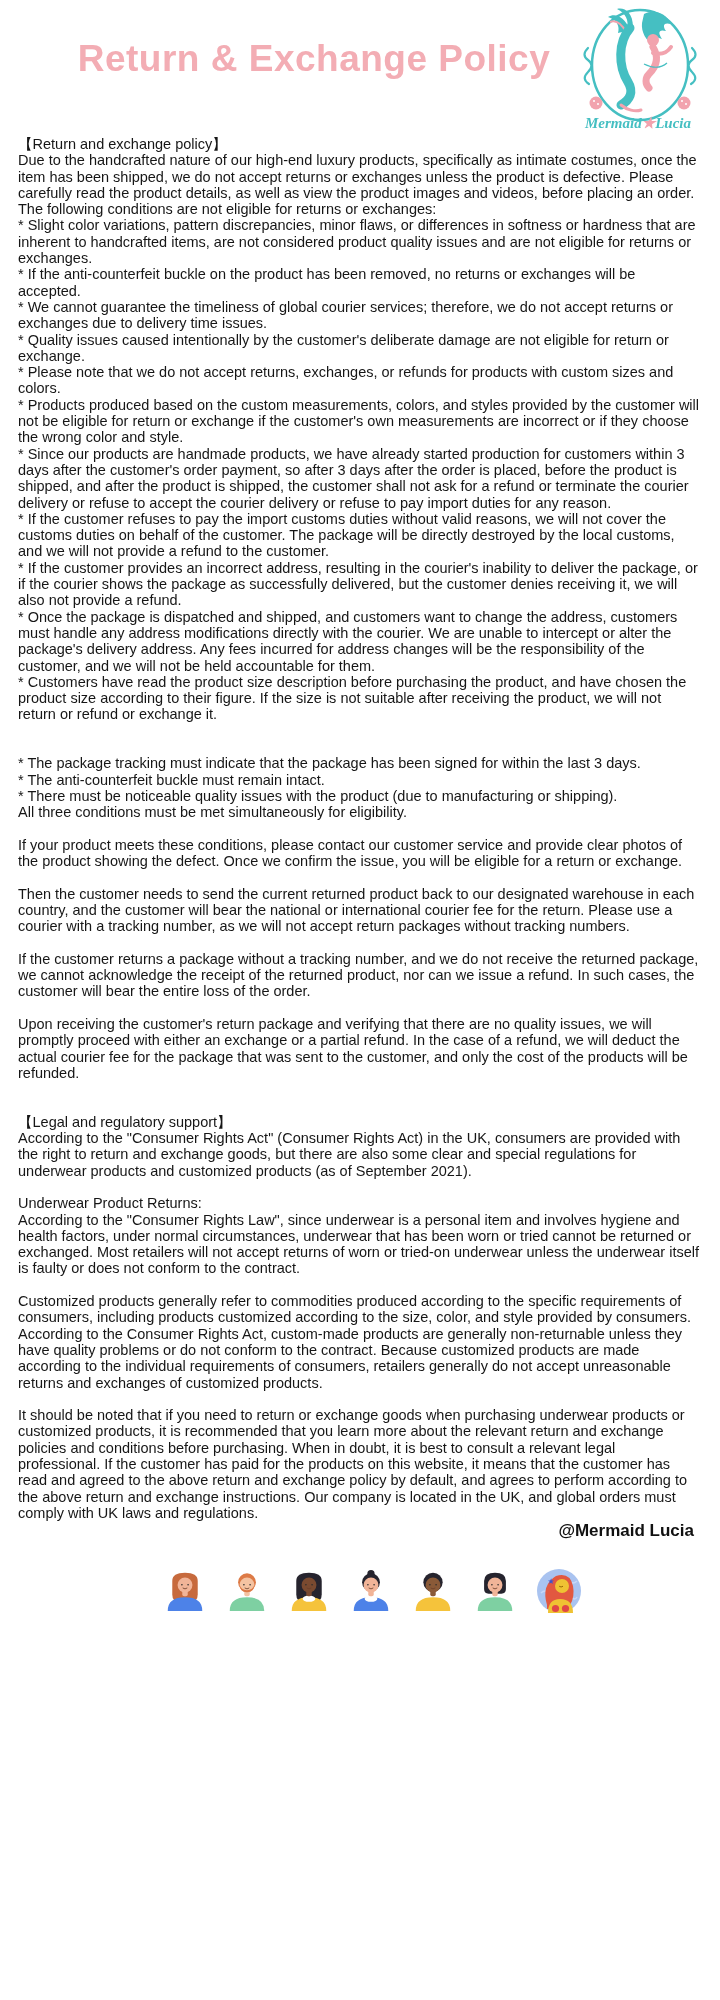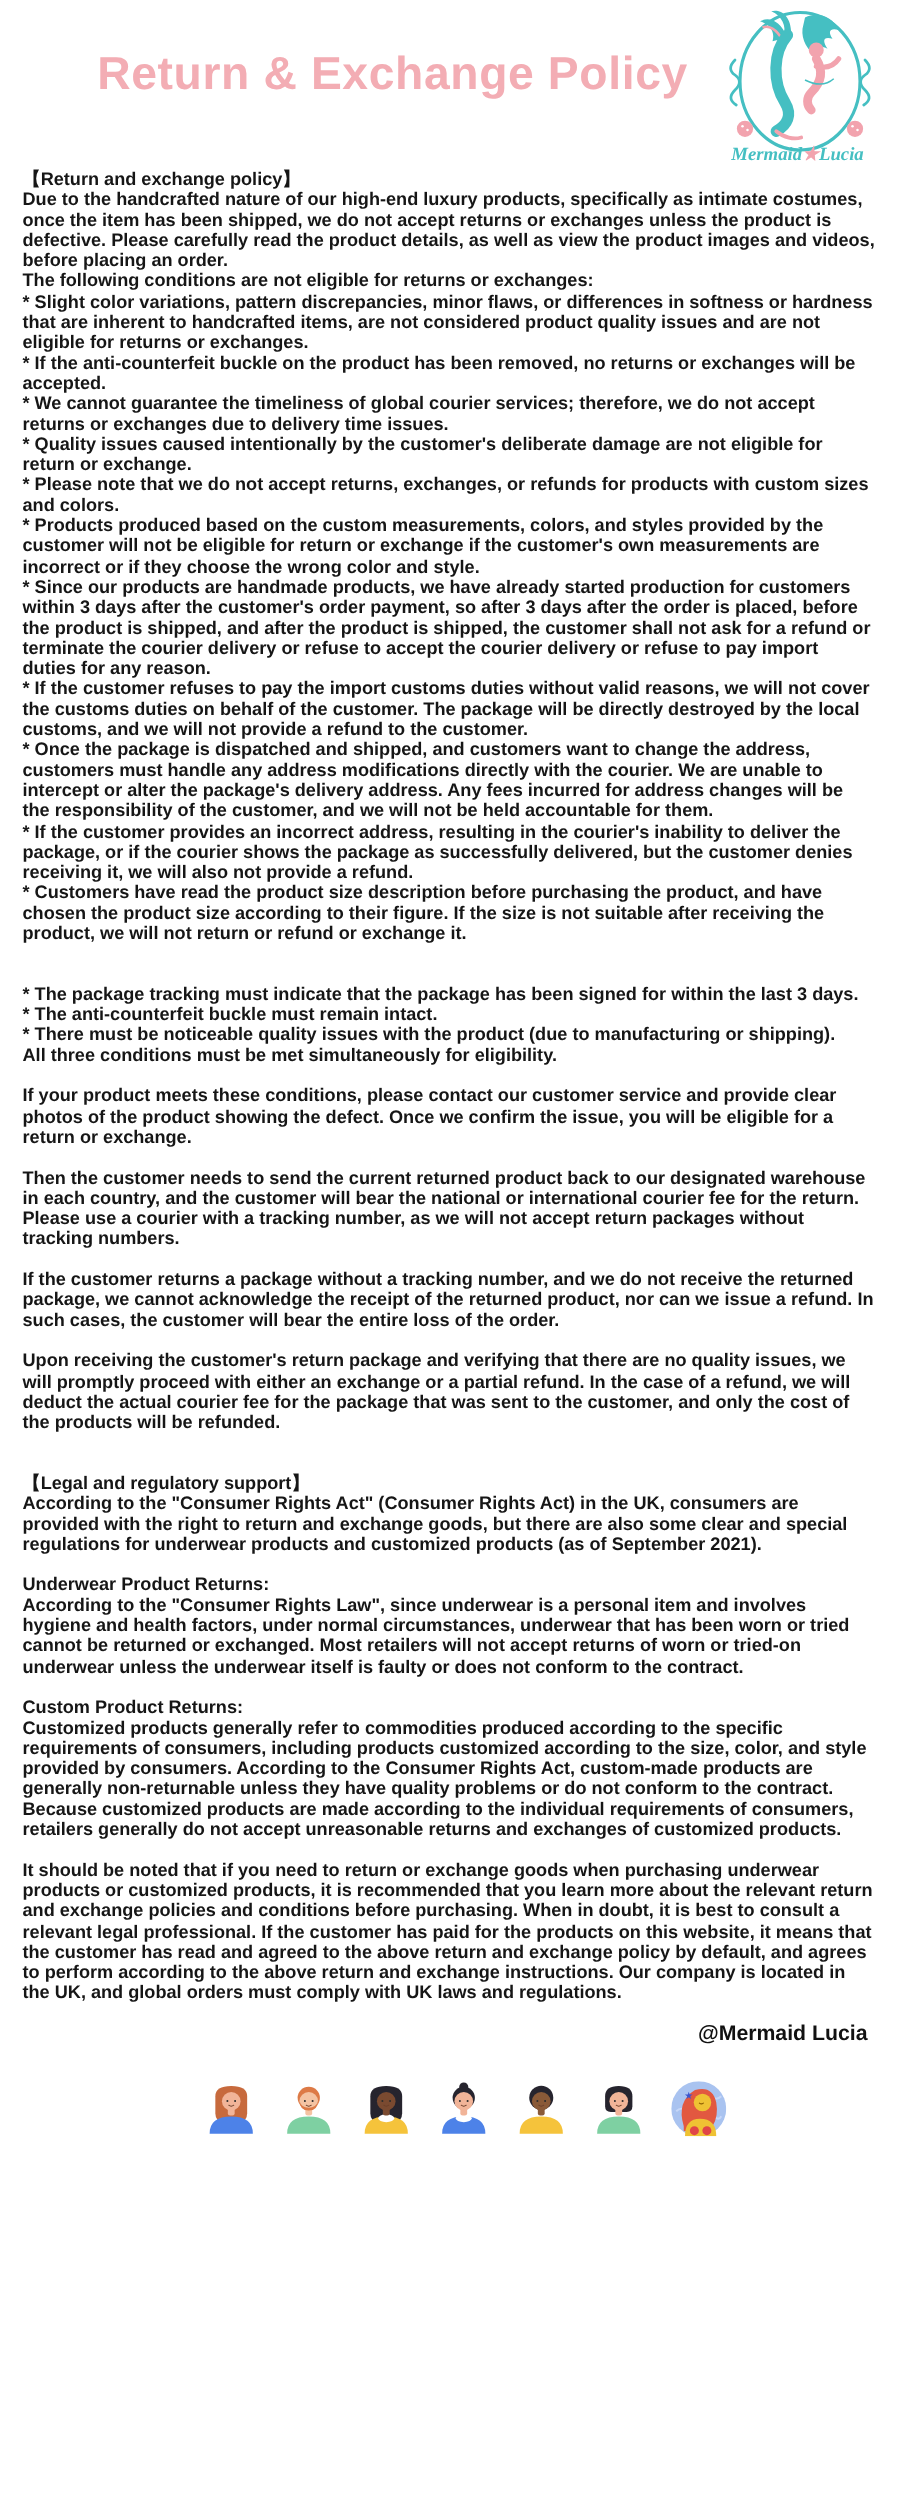--- a/index.html
+++ b/index.html
@@ -16,26 +16,26 @@
   .header{position:relative;height:136px;}
   .title{
     position:absolute;left:0;top:38px;width:600px;margin:0;
     text-align:center;font-size:37px;font-weight:800;letter-spacing:.5px;
     color:var(--pink);
     padding-left:14px;
   }
   .logo{position:absolute;top:4px;right:18px;width:128px;height:132px;}
   .policy-body{
     padding:0 20px 0 18px;
-    font-size:14.5px;line-height:16.3px;color:var(--ink);font-weight:bold;
+    font-size:14.5px;line-height:16.3px;color:var(--ink);
   }
   .policy-body p{margin:0;}
   .policy-body p:empty{height:16.3px;}
   .signature{
-    margin-top:14px;padding-right:26px;text-align:right;
+    padding-right:26px;text-align:right;
     font-size:17px;font-weight:bold;color:#111;
   }
   .avatars{
     margin-top:26px;padding-left:26px;
     display:flex;justify-content:center;align-items:flex-end;gap:22px;
   }
   .avatar{width:40px;height:46px;}
   .avatar.round{width:44px;height:44px;}
   .avatar svg{display:block;width:100%;height:100%;}
 </style>
@@ -86,22 +86,22 @@
       <p>Due to the handcrafted nature of our high-end luxury products, specifically as intimate costumes, once the item has been shipped, we do not accept returns or exchanges unless the product is defective. Please carefully read the product details, as well as view the product images and videos, before placing an order.</p>
       <p>The following conditions are not eligible for returns or exchanges:</p>
       <p>* Slight color variations, pattern discrepancies, minor flaws, or differences in softness or hardness that are inherent to handcrafted items, are not considered product quality issues and are not eligible for returns or exchanges.</p>
       <p>* If the anti-counterfeit buckle on the product has been removed, no returns or exchanges will be accepted.</p>
       <p>* We cannot guarantee the timeliness of global courier services; therefore, we do not accept returns or exchanges due to delivery time issues.</p>
       <p>* Quality issues caused intentionally by the customer's deliberate damage are not eligible for return or exchange.</p>
       <p>* Please note that we do not accept returns, exchanges, or refunds for products with custom sizes and colors.</p>
       <p>* Products produced based on the custom measurements, colors, and styles provided by the customer will not be eligible for return or exchange if the customer's own measurements are incorrect or if they choose the wrong color and style.</p>
       <p>* Since our products are handmade products, we have already started production for customers within 3 days after the customer's order payment, so after 3 days after the order is placed, before the product is shipped, and after the product is shipped, the customer shall not ask for a refund or terminate the courier delivery or refuse to accept the courier delivery or refuse to pay import duties for any reason.</p>
       <p>* If the customer refuses to pay the import customs duties without valid reasons, we will not cover the customs duties on behalf of the customer. The package will be directly destroyed by the local customs, and we will not provide a refund to the customer.</p>
+      <p>* If the customer provides an incorrect address, resulting in the courier's inability to deliver the package, or if the courier shows the package as successfully delivered, but the customer denies receiving it, we will also not provide a refund.</p>
       <p>* Once the package is dispatched and shipped, and customers want to change the address, customers must handle any address modifications directly with the courier. We are unable to intercept or alter the package's delivery address. Any fees incurred for address changes will be the responsibility of the customer, and we will not be held accountable for them.</p>
-      <p>* If the customer provides an incorrect address, resulting in the courier's inability to deliver the package, or if the courier shows the package as successfully delivered, but the customer denies receiving it, we will also not provide a refund.</p>
       <p>* Customers have read the product size description before purchasing the product, and have chosen the product size according to their figure. If the size is not suitable after receiving the product, we will not return or refund or exchange it.</p>
       <p></p>
       <p></p>
       <p>* The package tracking must indicate that the package has been signed for within the last 3 days.</p>
       <p>* The anti-counterfeit buckle must remain intact.</p>
       <p>* There must be noticeable quality issues with the product (due to manufacturing or shipping).</p>
       <p>All three conditions must be met simultaneously for eligibility.</p>
       <p></p>
       <p>If your product meets these conditions, please contact our customer service and provide clear photos of the product showing the defect. Once we confirm the issue, you will be eligible for a return or exchange.</p>
       <p></p>
@@ -111,21 +111,20 @@
       <p></p>
       <p>Upon receiving the customer's return package and verifying that there are no quality issues, we will promptly proceed with either an exchange or a partial refund. In the case of a refund, we will deduct the actual courier fee for the package that was sent to the customer, and only the cost of the products will be refunded.</p>
       <p></p>
       <p></p>
       <p>【Legal and regulatory support】</p>
       <p>According to the "Consumer Rights Act" (Consumer Rights Act) in the UK, consumers are provided with the right to return and exchange goods, but there are also some clear and special regulations for underwear products and customized products (as of September 2021).</p>
       <p></p>
       <p>Underwear Product Returns:</p>
       <p>According to the "Consumer Rights Law", since underwear is a personal item and involves hygiene and health factors, under normal circumstances, underwear that has been worn or tried cannot be returned or exchanged. Most retailers will not accept returns of worn or tried-on underwear unless the underwear itself is faulty or does not conform to the contract.</p>
       <p></p>
-      <p>Custom Product Returns:</p>
       <p>Customized products generally refer to commodities produced according to the specific requirements of consumers, including products customized according to the size, color, and style provided by consumers. According to the Consumer Rights Act, custom-made products are generally non-returnable unless they have quality problems or do not conform to the contract. Because customized products are made according to the individual requirements of consumers, retailers generally do not accept unreasonable returns and exchanges of customized products.</p>
       <p></p>
       <p>It should be noted that if you need to return or exchange goods when purchasing underwear products or customized products, it is recommended that you learn more about the relevant return and exchange policies and conditions before purchasing. When in doubt, it is best to consult a relevant legal professional. If the customer has paid for the products on this website, it means that the customer has read and agreed to the above return and exchange policy by default, and agrees to perform according to the above return and exchange instructions. Our company is located in the UK, and global orders must comply with UK laws and regulations.</p>
     </div>
 
   <div class="signature">@Mermaid Lucia</div>
 
   <div class="avatars">
       <div class="avatar">
         <svg viewBox="0 0 44 46">

